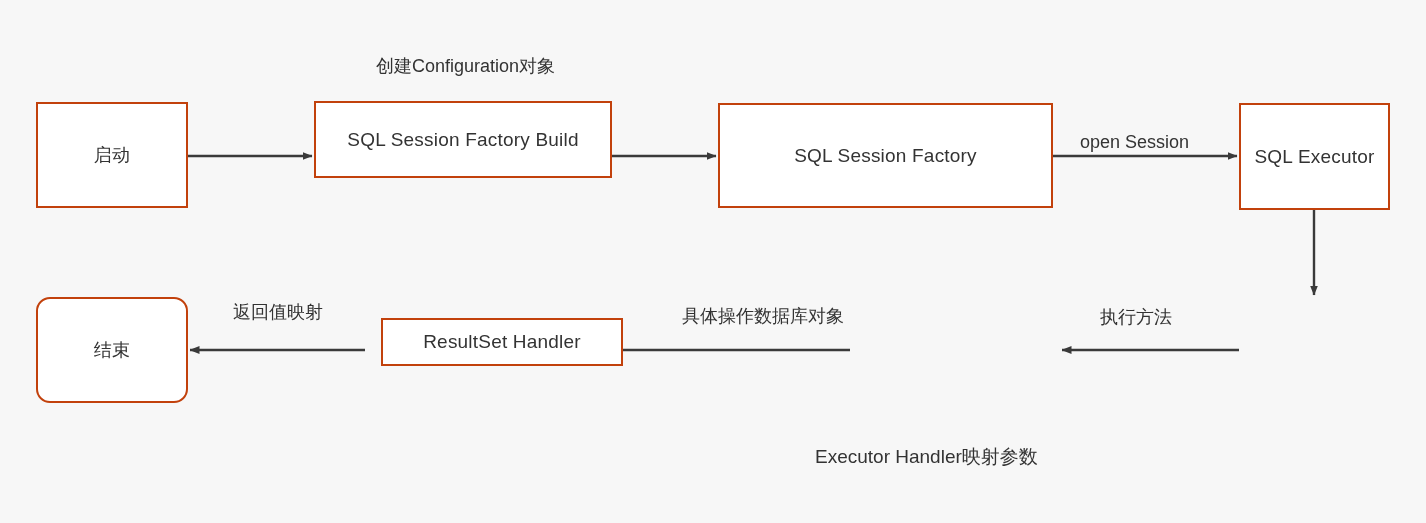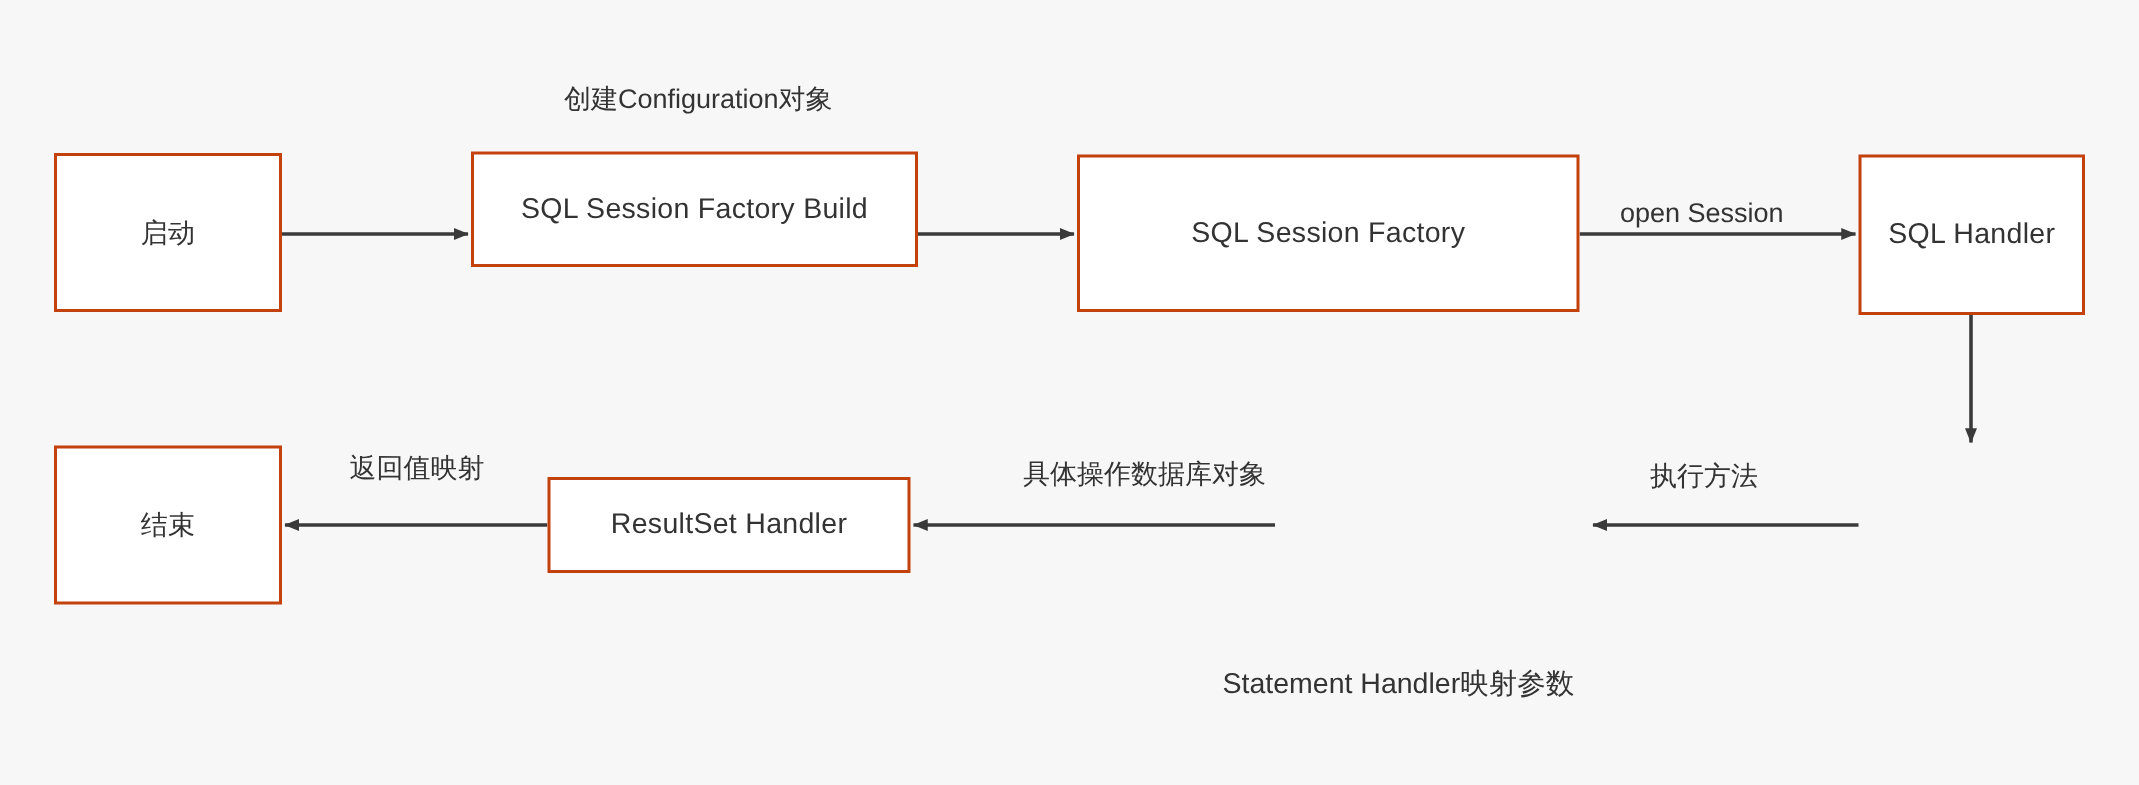--- a/index.html
+++ b/index.html
@@ -89,38 +89,38 @@
 
   <div class="node" style="left:314px; top:101px; width:298px; height:77px;">
     <span>SQL Session Factory Build</span>
   </div>
 
   <div class="node" style="left:718px; top:103px; width:335px; height:105px;">
     <span>SQL Session Factory</span>
   </div>
 
   <div class="node" style="left:1239px; top:103px; width:151px; height:107px;">
-    <span>SQL Handler</span>
+    <span>SQL Executor</span>
   </div>
 
 
 
-  <div class="node" style="left:365px; top:318px; width:242px; height:64px;">
+  <div class="node" style="left:381px; top:318px; width:242px; height:48px;">
     <span>ResultSet Handler</span>
   </div>
 
-  <div class="node cjk" style="left:36px; top:297px; width:152px; height:106px;">
+  <div class="node cjk" style="left:36px; top:297px; width:152px; height:106px;border-radius:14px;">
     <span>结束</span>
   </div>
 
   <div class="edge-label" style="left:376px; top:57px;">创建Configuration对象</div>
 
   <div class="edge-label" style="left:1080px; top:133px;">open Session</div>
 
   <div class="edge-label" style="left:233px; top:303px;">返回值映射</div>
 
   <div class="edge-label" style="left:643px; top:307px;margin-left:39px;">具体操作数据库对象</div>
 
   <div class="edge-label" style="left:1100px; top:308px;">执行方法</div>
 
-  <div class="caption" style="left:815px; top:447px;">Statement Handler映射参数</div>
+  <div class="caption" style="left:815px; top:447px;">Executor Handler映射参数</div>
 
 </div>
 
 </body></html>

